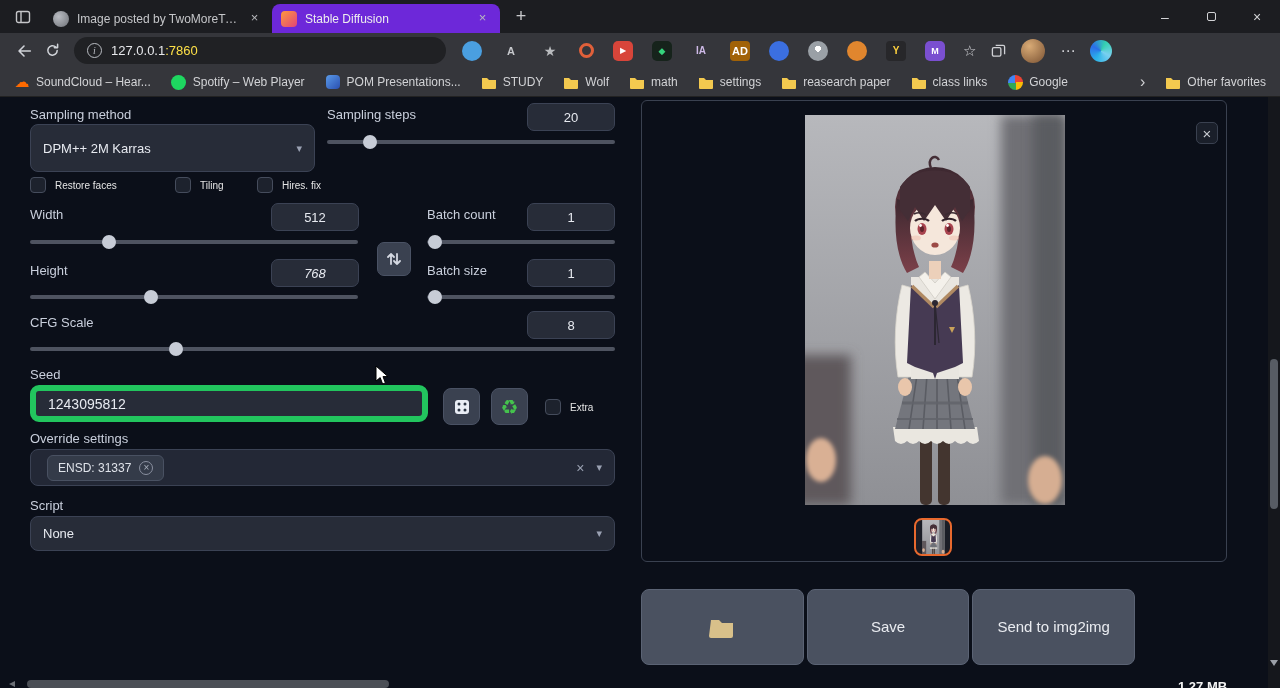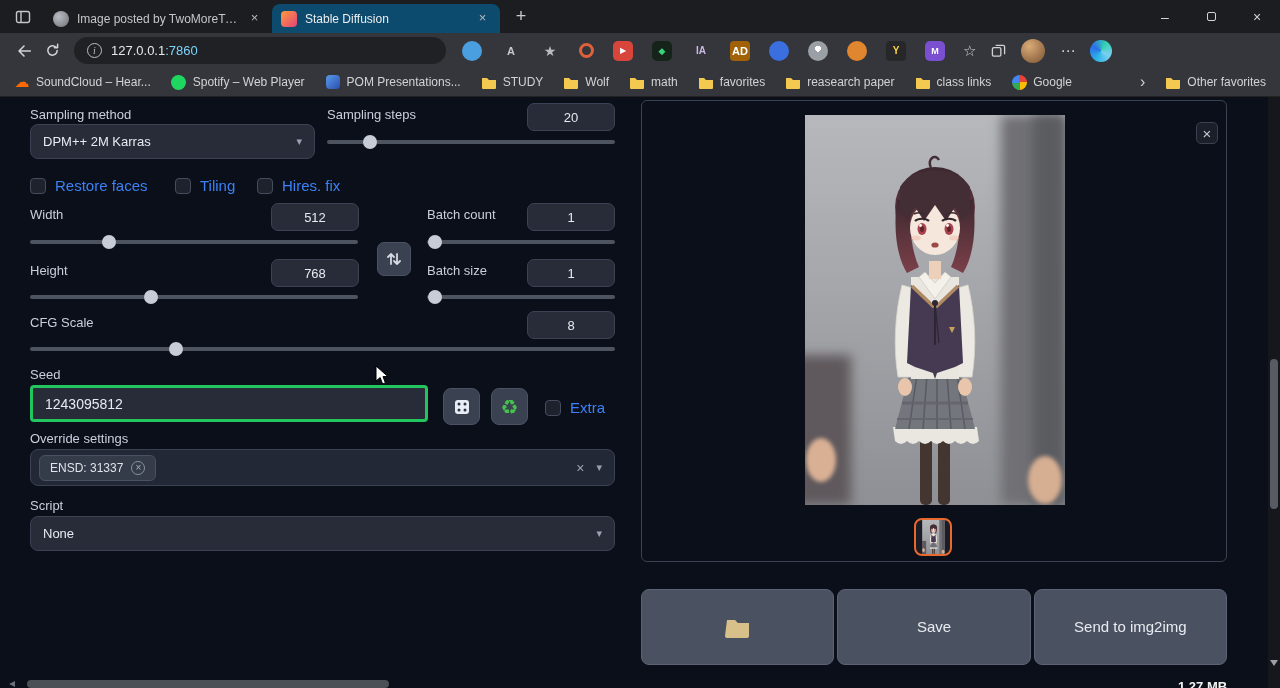--- a/index.html
+++ b/index.html
@@ -5,37 +5,37 @@
 *{margin:0;padding:0;box-sizing:border-box}
 html,body{width:1280px;height:688px;overflow:hidden;background:#000}
 body{font-family:"Liberation Sans","DejaVu Sans",sans-serif}
 .screen{position:relative;width:1280px;height:688px;background:#0b0f19}
 
 
 .tabstrip{height:33px;background:#1c1d21;display:flex;align-items:flex-end;padding-left:10px;position:relative}
 .tab-actions{width:26px;height:24px;margin:0 8px 4px 0;border-radius:5px;display:flex;align-items:center;justify-content:center}
 .tab-actions svg{display:block}
 .tab{width:228px;height:29px;border-radius:8px 8px 0 0;display:flex;align-items:center;padding:0 9px;gap:8px;color:#c5c6c9;font-size:12px}
-.tab.active{background:#0c4a6e;color:#ededee}
+.tab.active{background:#6d28d9;color:#ededee}
 .fav{width:16px;height:16px;flex:none;border-radius:50%}
 .fav.f1{background:radial-gradient(circle at 35% 35%,#b9bcc2,#6e7177)}
 .fav.f2{border-radius:4px;background:linear-gradient(135deg,#ff9a3c,#e2437a)}
 .tab .title{flex:1;white-space:nowrap;overflow:hidden;text-overflow:ellipsis}
 .tab .x{width:17px;height:17px;border-radius:4px;text-align:center;line-height:16px;font-size:13px;color:#b8b9bd;flex:none}
 .newtab{width:26px;height:26px;margin:0 0 3px 8px;color:#c9cacd;font-size:18px;text-align:center;line-height:24px}
 .wincontrols{position:absolute;right:0;top:0;height:33px;display:flex}
 .wc{width:46px;height:33px;display:flex;align-items:center;justify-content:center;color:#d2d3d6;font-size:14px}
 .maxbox{width:9px;height:9px;border:1.2px solid #d2d3d6;border-radius:2px}
 
 .toolbar{height:35px;background:#35363b;display:flex;align-items:center;padding:0 10px}
 .navbtn{width:28px;height:28px;display:flex;align-items:center;justify-content:center;flex:none}
 .urlpill{width:372px;height:27px;background:#202124;border-radius:14px;display:flex;align-items:center;gap:9px;padding:0 13px;margin-left:8px;flex:none}
 .info-circ{width:15px;height:15px;border:1.2px solid #b9bcc2;border-radius:50%;color:#b9bcc2;font-size:10px;display:flex;align-items:center;justify-content:center;font-family:"Liberation Serif",serif;font-style:italic;flex:none}
 .url{font-size:13px;color:#e7e8eb;white-space:nowrap}
-.url .port{color:#7dd3fc}
+.url .port{color:#fde047}
 .extrow{display:flex;align-items:center;gap:19px;margin-left:16px}
 .ext{width:20px;height:20px;display:flex;align-items:center;justify-content:center;font-weight:bold;color:#c6c8cc;font-size:11px;flex:none}
 .extrow .ext:nth-child(1){background:#4a9fe0;border-radius:50%}
 .extrow .ext:nth-child(3){color:#b9bbbe;font-size:14px;font-weight:normal}
 .extrow .ext:nth-child(4){width:15px;height:15px;border:3px solid #e0603a;border-radius:50%}
 .extrow .ext:nth-child(5){background:#d8453a;border-radius:5px;color:#fff;font-size:8px}
 .extrow .ext:nth-child(6){background:#16231b;border-radius:5px;color:#35d57c;font-size:9px}
 .extrow .ext:nth-child(7){color:#cdb9e6;font-size:10px}
 .extrow .ext:nth-child(8){background:#a16207;border-radius:4px;color:#fff;font-size:11px}
 .extrow .ext:nth-child(9){background:#3b6fe0;border-radius:50%}
@@ -61,36 +61,36 @@
 .page{position:relative;height:591px;background:#0b0f19;overflow:hidden}
 .lbl{position:absolute;font-size:13px;color:#c9cfdc}
 .numbox{position:absolute;width:88px;height:28px;background:#272c38;border:1px solid #3b4254;border-radius:7px;color:#e7eaf0;font-size:13px;text-align:center;outline:none}
 .dropdown{position:absolute;background:#272c38;border:1px solid #3b4254;border-radius:8px;display:flex;align-items:center;justify-content:space-between;padding:0 12px;color:#e7eaf0;font-size:13px}
 .caret{color:#9aa1b2;font-size:11px}
 .slider{position:absolute;height:14px}
 .slider .track{position:absolute;top:5px;left:0;right:0;height:4px;background:#4e5360;border-radius:2px}
 .slider .handle{position:absolute;top:0;width:14px;height:14px;border-radius:50%;background:#c7ccd6;margin-left:-7px}
 .check{position:absolute;display:flex;align-items:center;gap:9px}
 .checkbox{width:16px;height:16px;background:#1d222d;border:1px solid #454c5c;border-radius:4px;flex:none}
-.clabel{font-size:15px;color:#3b82f6}
+.clabel{font-size:10px;color:#e5e5e5}
 .iconbtn{position:absolute;width:37px;height:37px;background:#3a4150;border:1px solid #4a5264;border-radius:8px;display:flex;align-items:center;justify-content:center}
 .swapbtn{position:absolute;left:377px;top:145px;width:34px;height:34px;background:#3a4150;border:1px solid #4a5264;border-radius:7px;display:flex;align-items:center;justify-content:center}
-.seedinput{position:absolute;left:30px;top:288px;width:398px;height:37px;background:#272c38;border:3px solid #22c55e;border-radius:4px;color:#e7eaf0;font-size:14px;padding:0 12px;outline:none}
+.seedinput{position:absolute;left:30px;top:288px;width:398px;height:37px;background:#272c38;border:6px solid #22c55e;border-radius:9px;color:#e7eaf0;font-size:14px;padding:0 12px;outline:none}
 .recycle{color:#45c24d;font-size:20px;line-height:1}
-.overbox{position:absolute;left:30px;top:352px;width:585px;height:37px;background:#232836;border:1px solid #3b4254;border-radius:8px;display:flex;align-items:center;padding:0 12px 0 8px}
+.overbox{position:absolute;left:30px;top:352px;width:585px;height:37px;background:#232836;border:1px solid #3b4254;border-radius:8px;display:flex;align-items:center;padding:0 12px 0 16px}
 .chip{display:flex;align-items:center;gap:8px;background:#343b49;border:1px solid #495162;border-radius:6px;height:26px;padding:0 10px;font-size:12px;color:#dfe3ea}
 .chipx{width:14px;height:14px;border:1px solid #8a90a0;border-radius:50%;color:#aab0bd;font-size:10px;line-height:12px;text-align:center}
 .over-clear{margin-left:auto;color:#9aa1b2;font-size:14px}
 .over-caret{margin-left:12px}
 
 .rpanel{position:absolute;left:641px;top:3px;width:586px;height:462px;border:1px solid #3a4150;border-radius:6px}
 .genimg{position:absolute;left:163px;top:14px;width:260px;height:390px}
 .imgclose{position:absolute;left:554px;top:21px;width:22px;height:22px;color:#c9ccd2;font-size:15px;display:flex;align-items:center;justify-content:center;border:1px solid #3a4150;border-radius:5px;background:#1a1f2a}
 .thumb{position:absolute;left:914px;top:421px;width:38px;height:38px;border:2px solid #e8692e;border-radius:8px;background:#1a1d26;display:flex;align-items:center;justify-content:center;overflow:hidden}
-.grow{position:absolute;left:641px;top:492px;width:586px;height:76px;display:flex;gap:3px}
+.grow{position:absolute;left:641px;top:492px;width:494px;height:76px;display:flex;gap:3px}
 .gbtn{flex:1;background:#4a5160;border:1px solid #5b6374;border-radius:8px;color:#e9ebf0;font-size:15px;display:flex;align-items:center;justify-content:center;text-align:center;padding:6px;line-height:1.5}
 
 .vscroll{position:absolute;right:0;top:0;width:12px;height:591px;background:#15171c}
 .vthumb{position:absolute;left:2px;top:262px;width:8px;height:150px;background:#575c64;border-radius:4px}
 .sb-arrow-down{position:absolute;left:1270px;top:563px;width:0;height:0;border-left:4px solid transparent;border-right:4px solid transparent;border-top:6px solid #9ba0a8}
 .hthumb{position:absolute;left:27px;top:583px;width:362px;height:8px;background:#4b4f56;border-radius:4px}
 .sb-arrow-left{position:absolute;left:9px;top:584px;width:0;height:0;border-top:3.5px solid transparent;border-bottom:3.5px solid transparent;border-right:6px solid #6b6f76}
 .status-frag{position:absolute;left:1178px;top:582px;color:#f2f2f2;font-size:13px;font-weight:bold}
 .cursor{position:absolute;left:375px;top:268px;z-index:60}
 </style>
@@ -286,21 +286,21 @@
           </svg>
         </span>
         <span>math</span>
       </span>
     <span class="bm">
         <span class="bicon">
           <svg width="16" height="13" viewBox="0 0 16 13">
             <path d="M1,2 h5 l2,2 h7 v8 a1,1 0 0 1 -1,1 h-12 a1,1 0 0 1 -1,-1 Z" fill="#f3c94f"></path>
           </svg>
         </span>
-        <span>favorites</span>
+        <span>settings</span>
       </span>
     <span class="bm">
         <span class="bicon">
           <svg width="16" height="13" viewBox="0 0 16 13">
             <path d="M1,2 h5 l2,2 h7 v8 a1,1 0 0 1 -1,1 h-12 a1,1 0 0 1 -1,-1 Z" fill="#f3c94f"></path>
           </svg>
         </span>
         <span>reasearch paper</span>
       </span>
     <span class="bm">
@@ -324,21 +324,21 @@
             <path d="M1,2 h5 l2,2 h7 v8 a1,1 0 0 1 -1,1 h-12 a1,1 0 0 1 -1,-1 Z" fill="#f3c94f"></path>
           </svg>
         </span>
         <span>Other favorites</span>
       </span>
   </div>
 
   <div class="page">
 
     <span class="lbl" style="left:30px;top:10px">Sampling method</span>
-    <div class="dropdown" style="left:30px;top:27px;width:285px;height:35px">
+    <div class="dropdown" style="left:30px;top:27px;width:285px;height:48px">
       <span>DPM++ 2M Karras</span>
       <span class="caret">▾</span>
     </div>
 
     <span class="lbl" style="left:327px;top:10px">Sampling steps</span>
     <input class="numbox" style="left: 527px; top: 6px;" value="20">
     <div class="slider" style="left:327px;top:38px;width:288px">
       <div class="track"></div>
       <div class="handle" style="left:15%"></div>
     </div>
@@ -370,21 +370,21 @@
       <div class="handle" style="left:4%"></div>
     </div>
 
     <div class="swapbtn">
       <svg width="18" height="18" viewBox="0 0 18 18">
           <path d="M6,14 L6,4 M6,4 L3,7 M6,4 L9,7 M12,4 L12,14 M12,14 L9,11 M12,14 L15,11" stroke="#d5d9e2" stroke-width="1.8" fill="none" stroke-linecap="round" stroke-linejoin="round"></path>
         </svg>
     </div>
 
     <span class="lbl" style="left:30px;top:166px">Height</span>
-    <input class="numbox" style="left: 271px; top: 162px;" value="768">
+    <input class="numbox" style="left: 271px; top: 162px; font-style: italic;" value="768">
     <div class="slider" style="left:30px;top:193px;width:328px">
       <div class="track"></div>
       <div class="handle" style="left:37%"></div>
     </div>
 
     <span class="lbl" style="left:427px;top:166px">Batch size</span>
     <input class="numbox" style="left: 527px; top: 162px;" value="1">
     <div class="slider" style="left:427px;top:193px;width:188px">
       <div class="track"></div>
       <div class="handle" style="left:4%"></div>

